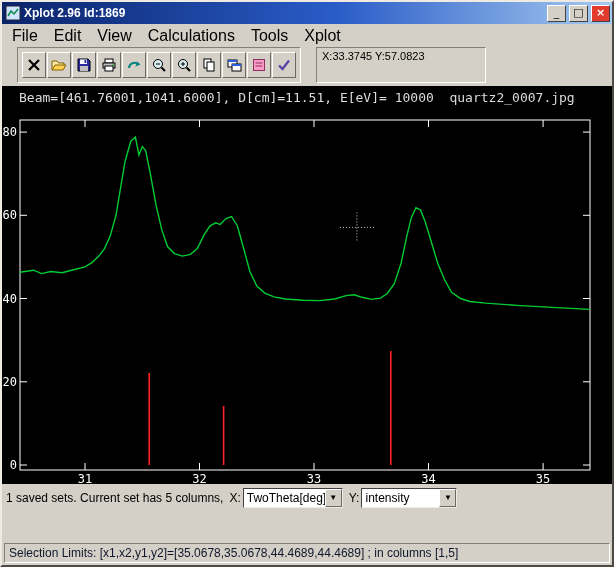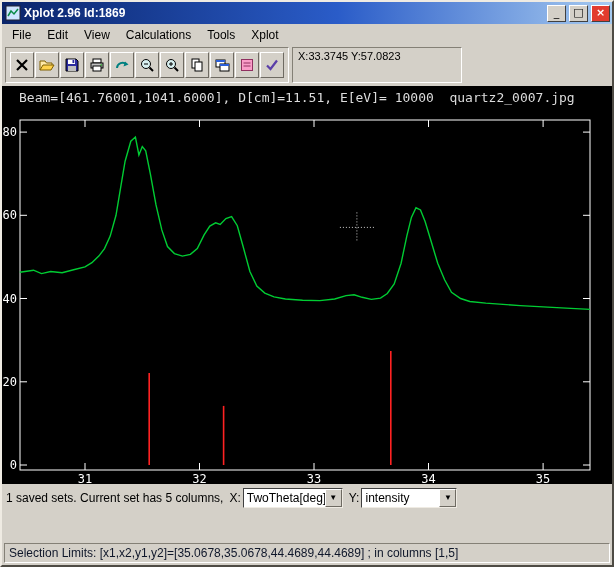--- a/index.html
+++ b/index.html
@@ -5,24 +5,24 @@
   * { box-sizing: border-box; margin: 0; padding: 0; }
   body { margin: 0; background: #808080; font-family: "Liberation Sans", sans-serif; }
   .window { width: 614px; height: 567px; background: #d4d0c8; border: 2px solid; border-color: #efebe3 #4e4b44 #4e4b44 #efebe3; display: flex; flex-direction: column; }
 
   .titlebar { height: 22px; flex: 0 0 22px; background: linear-gradient(90deg,#0a246a 0%,#2a5cc8 55%,#a6caf0 100%); display: flex; align-items: center; padding: 0 2px 0 3px; gap: 3px; }
   .title-icon { width: 16px; height: 16px; flex: 0 0 16px; }
   .title-text { color: #fff; font-weight: bold; font-size: 12px; flex: 1 1 auto; white-space: nowrap; overflow: hidden; }
   .win-btn { width: 19px; height: 17px; flex: 0 0 19px; background: #d4d0c8; border: 1px solid; border-color: #ffffff #404040 #404040 #ffffff; font-size: 11px; line-height: 14px; text-align: center; color: #000; font-family: "DejaVu Sans", sans-serif; }
   .win-btn.close { background: #e23b2e; color: #fff; font-weight: bold; }
 
-  .menubar { height: 21px; flex: 0 0 21px; display: flex; align-items: flex-end; padding-left: 2px; font-size: 12px; color: #000; }
+  .menubar { height: 21px; flex: 0 0 21px; display: flex; align-items: flex-start; padding-left: 2px; font-size: 16px; color: #000; }
   .menu-item { padding: 3px 8px; }
 
-  .toolbar-row { height: 41px; flex: 0 0 41px; display: flex; align-items: stretch; padding: 2px 3px 3px 3px; gap: 3px; }
+  .toolbar-row { height: 41px; flex: 0 0 41px; display: flex; align-items: stretch; padding: 2px 3px 3px 3px; gap: 15px; margin-left: 12px; }
   .toolbar { display: flex; align-items: center; gap: 1px; padding: 3px 4px; border: 1px solid; border-color: #848076 #ffffff #ffffff #848076; }
   .tool-btn { width: 24px; height: 26px; background: #d4d0c8; border: 1px solid; border-color: #ffffff #6e6a62 #6e6a62 #ffffff; display: flex; align-items: center; justify-content: center; }
   .tool-btn svg { width: 16px; height: 16px; display: block; }
   .coord-box { width: 170px; border: 1px solid; border-color: #848076 #ffffff #ffffff #848076; padding: 2px 5px; font-size: 11px; color: #000; }
   .tb-filler { flex: 1 1 auto; }
 
   .plot-area { position: relative; flex: 0 0 398px; height: 398px; background: #000; overflow: hidden; }
   .plot-title { position: absolute; left: 8px; top: 4px; color: #dcdcdc; font-family: "DejaVu Sans Mono", monospace; font-size: 13px; white-space: pre; margin-left: 9px; }
   #plot-svg { position: absolute; left: 0; top: 0; }
   .tick { fill: #ffffff; font-family: "DejaVu Sans Mono", monospace; font-size: 12px; }

